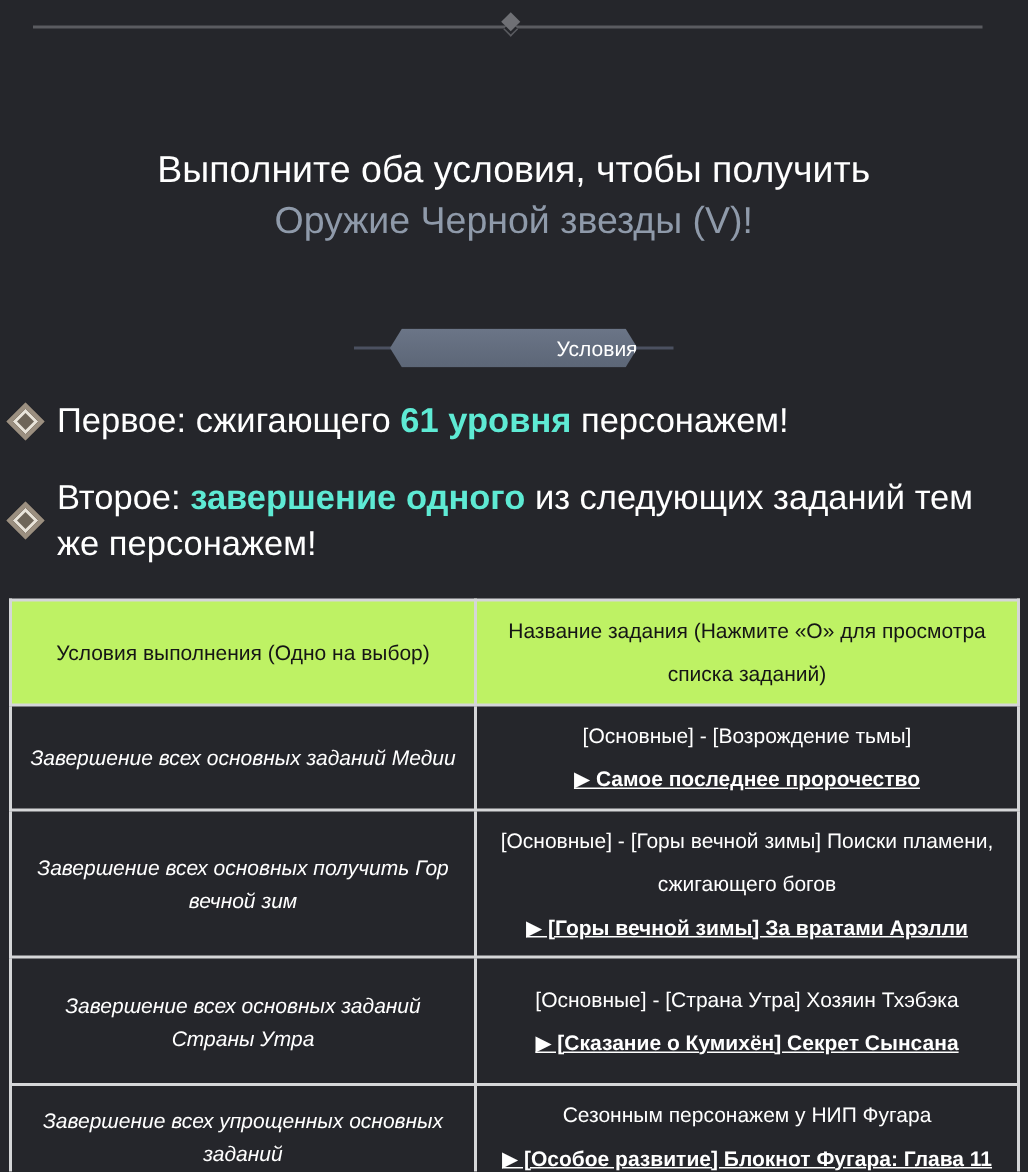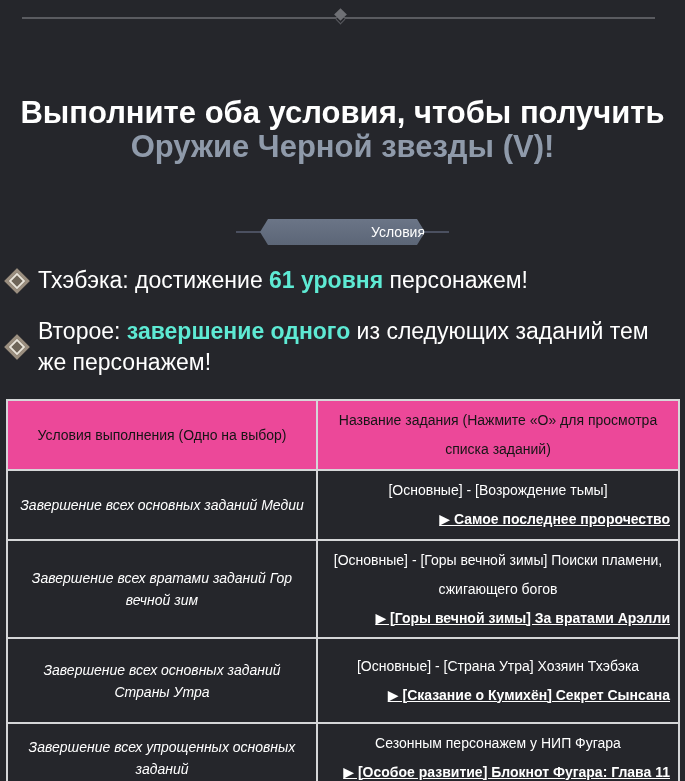--- a/index.html
+++ b/index.html
@@ -6,21 +6,21 @@
   body {
     width:685px; height:781px; overflow:hidden;
     background:#25262b; color:#ffffff;
     font-family:"Liberation Sans", "DejaVu Sans", sans-serif;
     position:relative;
   }
   .top-divider { position:absolute; left:22px; top:17px; width:633px; height:2px; background:#5a5b60; }
   .top-divider-gem { position:absolute; left:336px; top:10px; width:9px; height:9px; background:#6f7075; transform:rotate(45deg); }
   .top-divider-chev { position:absolute; left:337px; top:16px; width:6px; height:6px; border-right:1px solid #5a5b60; border-bottom:1px solid #5a5b60; transform:rotate(45deg); background:#25262b; }
 
-  .headline { position:absolute; left:0; top:96px; width:685px; text-align:center; font-size:31px; line-height:34px;font-weight:bold; }
+  .headline { position:absolute; left:0; top:96px; width:685px; text-align:center; font-size:25px; line-height:34px; }
   .headline .l1 { color:#ffffff; }
   .headline .l2 { color:#8f9aaa; }
 
   .cond-wrap { position:absolute; left:236px; top:219px; width:213px; height:26px; }
   .cond-line { position:absolute; top:12px; height:2px; width:30px; background:#4b5060; }
   .cond-line.left { left:0; } .cond-line.right { right:0; }
   .cond-badge {
     position:absolute; left:24px; top:0; width:165px; height:26px;
     background:linear-gradient(#6b7587,#5c6677);
     clip-path:polygon(8px 0,calc(100% - 8px) 0,100% 50%,calc(100% - 8px) 100%,8px 100%,0 50%);
@@ -36,25 +36,25 @@
     border:3px solid #9b8f80; background:#6e6558; box-shadow:inset 0 0 0 2px #e9e4da;
     flex:none;
   }
   .hl { color:#5eead4; font-weight:bold; }
 
   table.quests {
     position:absolute; left:6px; top:399px; width:674px;
     border-collapse:collapse; font-size:14px; line-height:29px;
   }
   table.quests td, table.quests th { border:2px solid #d5d6d8; text-align:center; padding:4px 8px; vertical-align:middle; font-weight:normal; }
-  table.quests th { background:#ec4899; color:#151515; height:60px; }
+  table.quests th { background:#bef264; color:#151515; height:60px; }
   table.quests th.c1 { width:292px; }
   table.quests td { color:#ffffff;border-radius:31px; }
   table.quests td.c1 { line-height:22px;font-style:italic; }
-  .qlink { font-weight:bold; text-decoration:underline; color:#ffffff;text-align:right; }
+  .qlink { font-weight:bold; text-decoration:underline; color:#ffffff; }
 </style>
 </head>
 <body>
 
 <div>
   <div class="top-divider"></div>
   <div class="top-divider-chev"></div>
   <div class="top-divider-gem"></div>
 </div>
 
@@ -64,21 +64,21 @@
 </div>
 
 <div class="cond-wrap">
   <div class="cond-line left"></div>
   <div class="cond-line right"></div>
   <div class="cond-badge">Условия</div>
 </div>
 
 <div class="req req1">
   <span class="diamond"></span>
-  <span class="txt"><span>Тхэбэка: достижение </span><span class="hl">61 уровня</span><span> персонажем!</span></span>
+  <span class="txt"><span>Первое: сжигающего </span><span class="hl">61 уровня</span><span> персонажем!</span></span>
 </div>
 
 <div class="req req2">
   <span class="diamond"></span>
   <span class="txt"><span>Второе: </span><span class="hl">завершение одного</span><span> из следующих заданий тем же персонажем!</span></span>
 </div>
 
 <table class="quests">
   <tbody>
       <tr>
@@ -86,21 +86,21 @@
     <th>Название задания (Нажмите «O» для просмотра списка заданий)</th>
   </tr>
   <tr style="height:70px">
     <td class="c1">Завершение всех основных заданий Медии</td>
     <td>
       <div>[Основные] - [Возрождение тьмы]</div>
       <div class="qlink">▶ Самое последнее пророчество</div>
     </td>
   </tr>
   <tr style="height:98px">
-    <td class="c1">Завершение всех вратами заданий Гор вечной зим</td>
+    <td class="c1">Завершение всех основных получить Гор вечной зим</td>
     <td>
       <div>[Основные] - [Горы вечной зимы] Поиски пламени, сжигающего богов</div>
       <div class="qlink">▶ [Горы вечной зимы] За вратами Арэлли</div>
     </td>
   </tr>
   <tr style="height:85px">
     <td class="c1">Завершение всех основных заданий Страны Утра</td>
     <td>
       <div>[Основные] - [Страна Утра] Хозяин Тхэбэка</div>
       <div class="qlink">▶ [Сказание о Кумихён] Секрет Сынсана</div>

